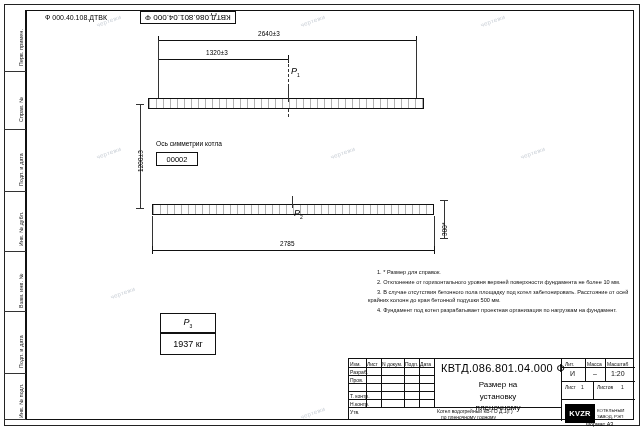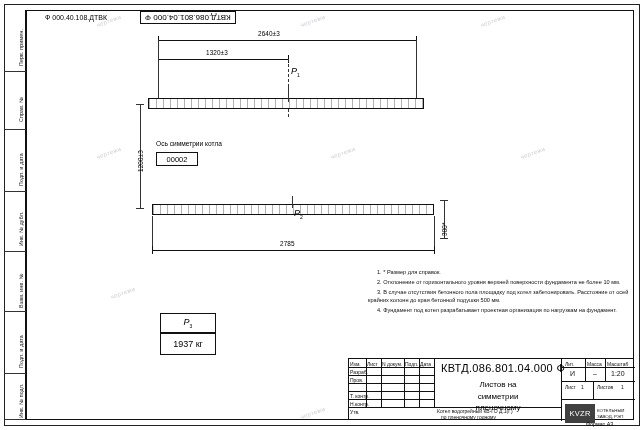--- a/index.html
+++ b/index.html
@@ -43,21 +43,21 @@
   .notes p{margin:0 0 1.5px 0;text-indent:9px;}
 
   
   .tb{position:absolute;border:1.2px solid #111;box-sizing:border-box;background:#fff;}
   .tbline{position:absolute;background:#111;}
   .tbtxt{position:absolute;font-size:5px;white-space:nowrap;color:#111;}
   .big-code{position:absolute;font-size:11px;letter-spacing:.3px;white-space:nowrap;}
   .tb-title{position:absolute;text-align:center;font-size:8px;line-height:1.45;width:126px;}
 
   .logo{position:absolute;display:flex;align-items:center;gap:2px;}
-  .logo-mark{width:30px;height:19px;background:#404040;color:#fff;font-size:7.5px;font-weight:normal;
+  .logo-mark{width:30px;height:19px;background:#000000;color:#fff;font-size:7.5px;font-weight:bold;
      display:flex;align-items:center;justify-content:center;letter-spacing:.3px;}
   .logo-txt{font-size:4.4px;line-height:1.25;color:#111;}
 
   .fmt{position:absolute;font-size:5.4px;}
 
   
   .wm{position:absolute;font-size:6px;color:#c9cfd6;transform:rotate(-20deg);white-space:nowrap;
       letter-spacing:.4px;pointer-events:none;}
 </style>
 </head>
@@ -183,22 +183,22 @@
     <div class="tbtxt" style="left:71px;top:1.5px;">Дата</div>
 
     <div class="tbtxt" style="left:1px;top:9.5px;">Разраб.</div>
     <div class="tbtxt" style="left:1px;top:17.5px;">Пров.</div>
     <div class="tbtxt" style="left:1px;top:33.5px;">Т. контр.</div>
     <div class="tbtxt" style="left:1px;top:41.5px;">Н.контр.</div>
     <div class="tbtxt" style="left:1px;top:50px;">Утв.</div>
 
     <div class="big-code" style="left:92px;top:3px;">КВТД.086.801.04.000  Ф</div>
     <div class="tb-title" style="left:86px;top:20px;">
-      <div>Листов на</div>
-      <div>симметрии</div>
+      <div>Размер на</div>
+      <div>установку</div>
       <div>пленочному</div>
     </div>
 
     <div class="tbline" style="left:212px;top:8px;width:74px;height:1px;"></div>
     <div class="tbline" style="left:212px;top:22px;width:74px;height:1px;"></div>
     <div class="tbline" style="left:212px;top:40px;width:74px;height:1px;"></div>
     <div class="tbline" style="left:236px;top:0;width:1px;height:22px;"></div>
     <div class="tbline" style="left:256px;top:0;width:1px;height:22px;"></div>
     <div class="tbline" style="left:244px;top:22px;width:1px;height:18px;"></div>
 

